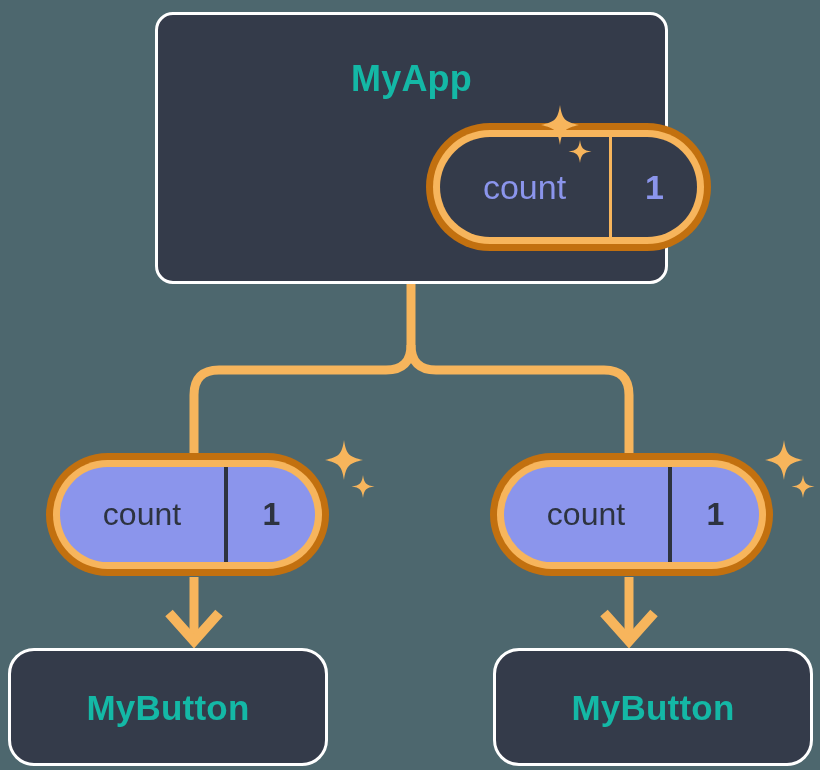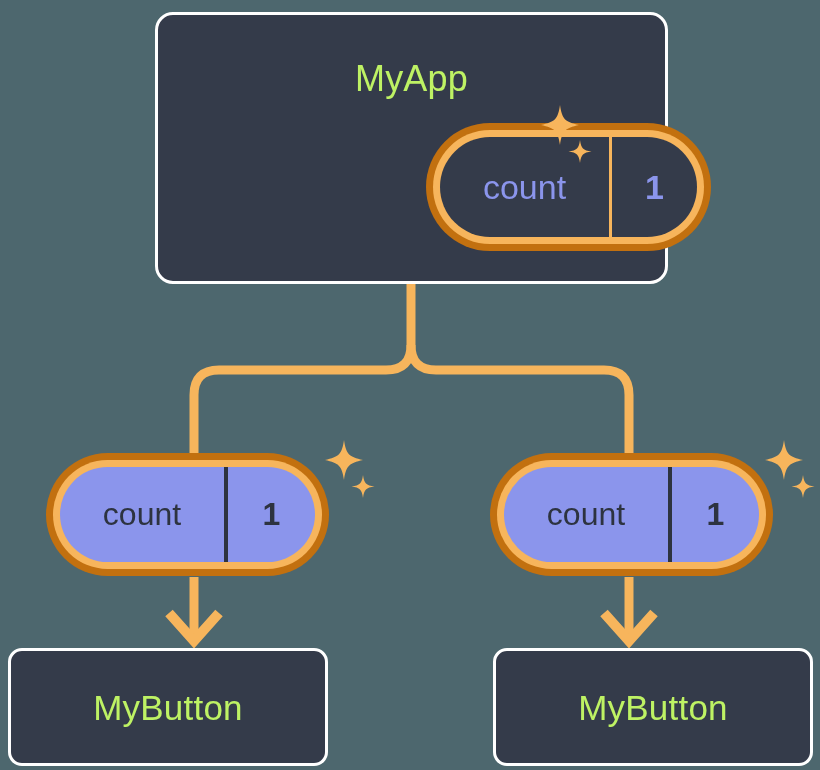--- a/index.html
+++ b/index.html
@@ -44,33 +44,33 @@
     width: 513px;
     height: 272px;
     border-radius: 18px;
   }
   .card-title {
     position: absolute;
     left: 0;
     right: 0;
     text-align: center;
     font-size: 36px;
-    font-weight: 400;
+    font-weight: 700;
     letter-spacing: 0.2px;
-    color: #bef264;
+    color: #14b8a6;
     white-space: nowrap;
   }
   #myapp-card .card-title {
     top: 43px;
   }
 
   .button-card {
     width: 320px;
     height: 118px;
-    border-radius: 14px;
+    border-radius: 26px;
     border-width: 3px;
   }
   #mybutton-left  { left: 8px;   top: 648px; }
   #mybutton-right { left: 493px; top: 648px; }
   .button-card .card-title {
     top: 50%;
     transform: translateY(-50%);
     line-height: 1;
     font-size: 35px;
   }

